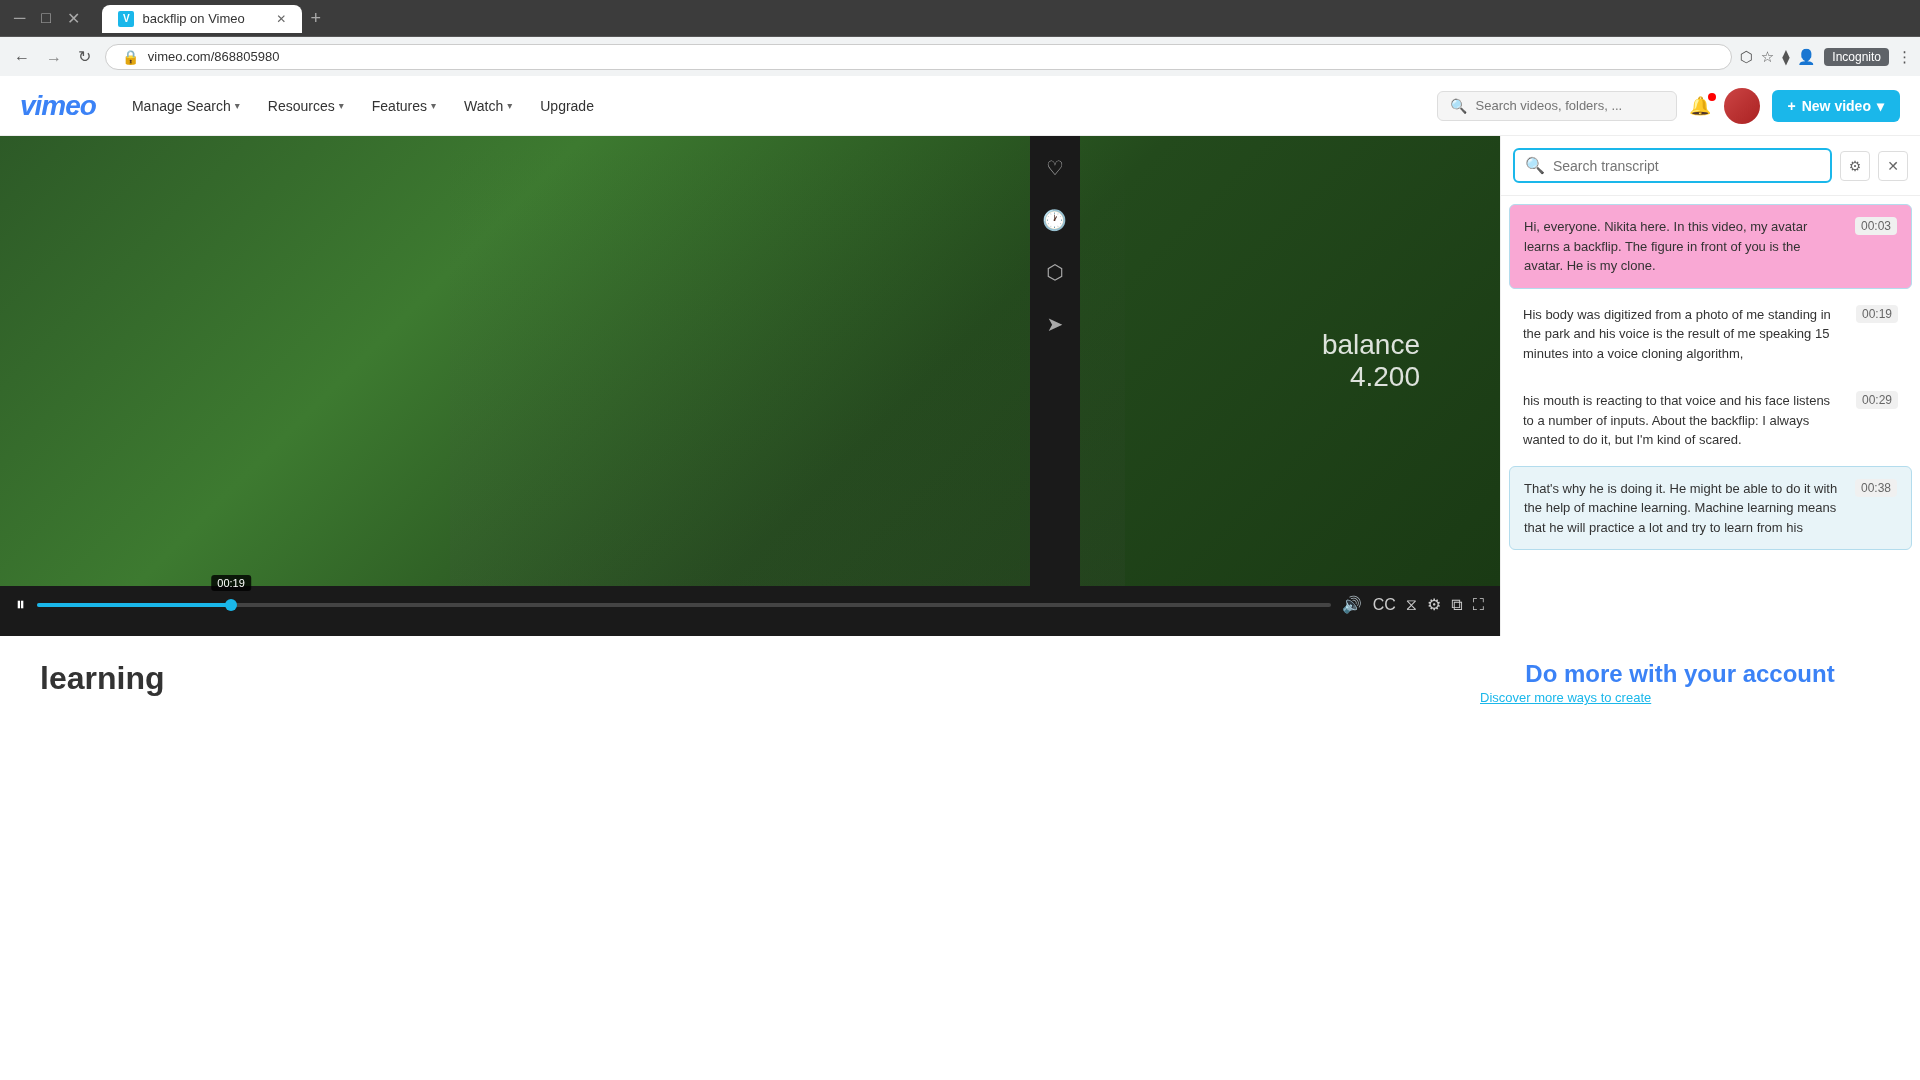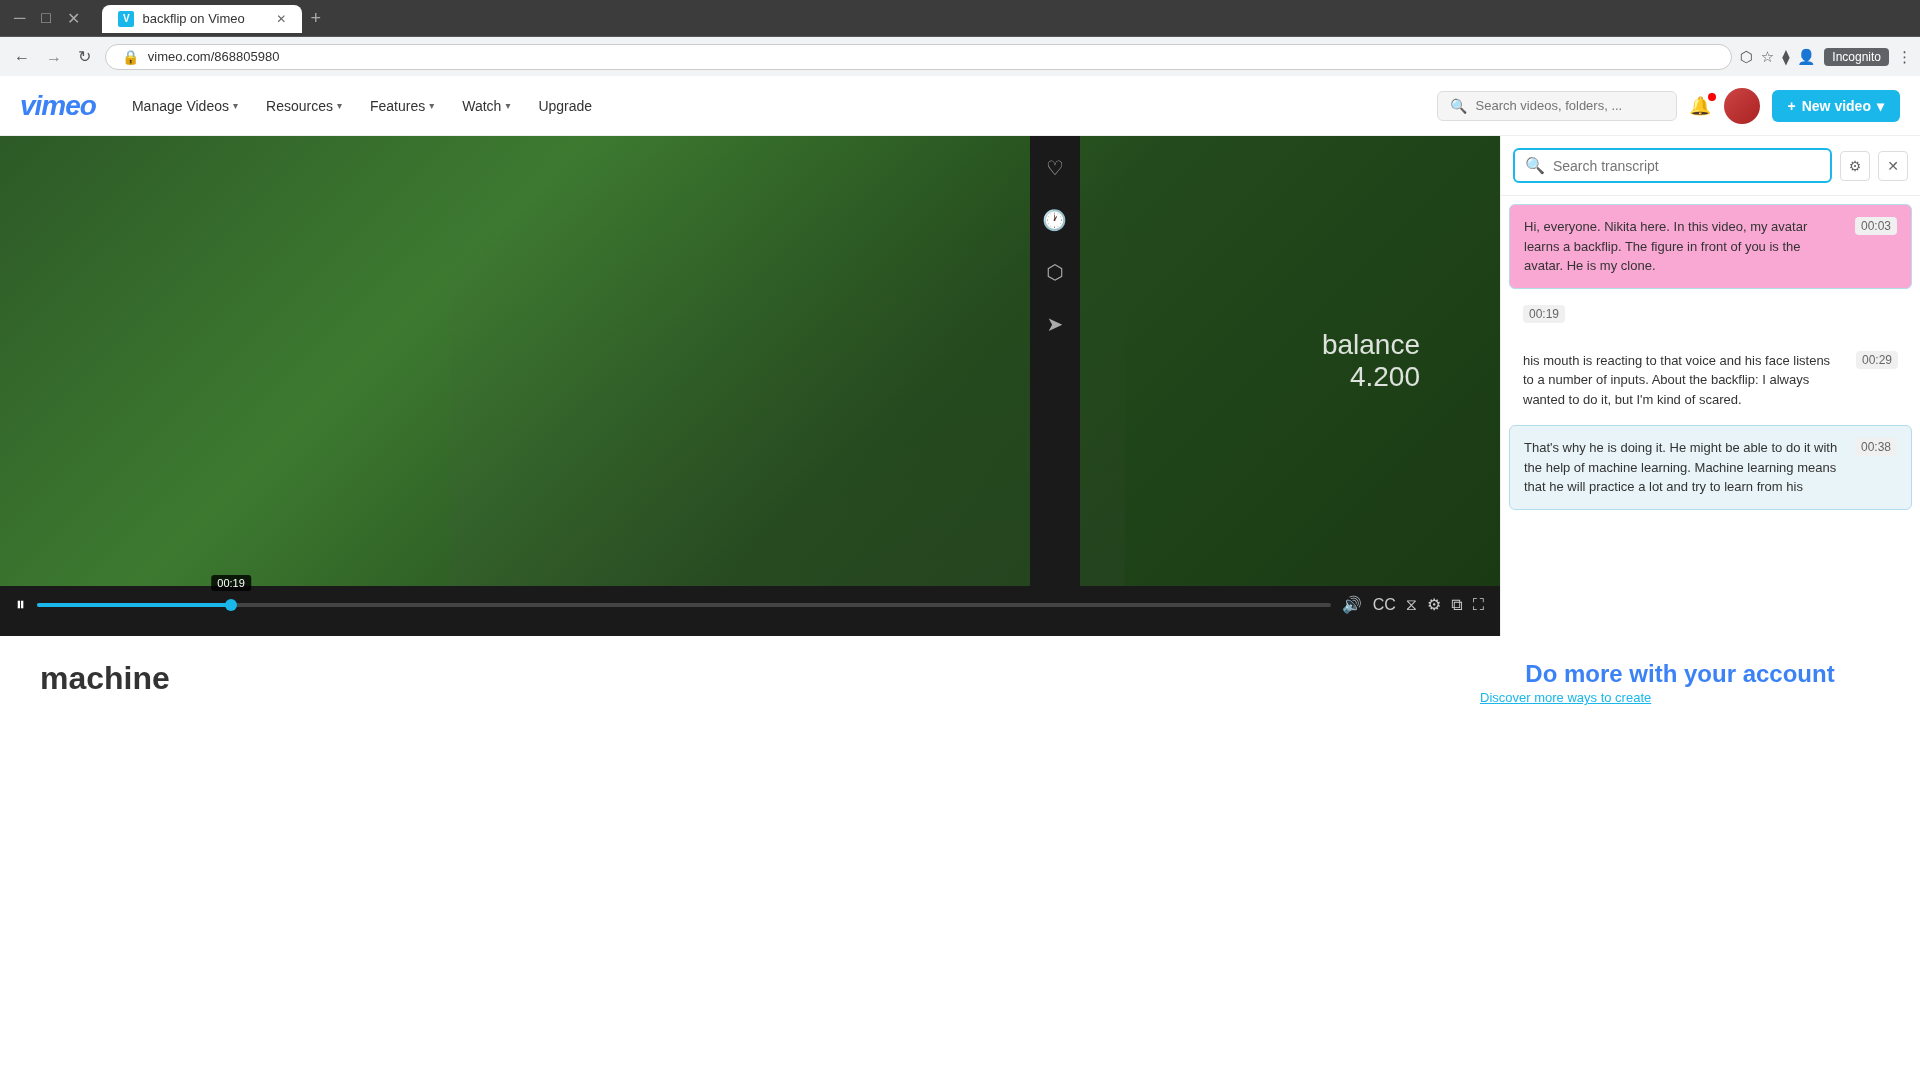--- a/index.html
+++ b/index.html
@@ -532,21 +532,21 @@
       <span class="omnibar-icon">⋮</span>
     </div>
   </div>
 
   <div class="vimeo-app">
 
     <div class="vimeo-header">
       <div class="vimeo-logo">vimeo</div>
       <nav class="vimeo-nav">
         <div class="vimeo-nav-item">
-          <span>Manage Videos</span>
+          <span>Manage Search</span>
           <span class="vimeo-nav-chevron">▾</span>
         </div>
         <div class="vimeo-nav-item">
           <span>Resources</span>
           <span class="vimeo-nav-chevron">▾</span>
         </div>
         <div class="vimeo-nav-item">
           <span>Features</span>
           <span class="vimeo-nav-chevron">▾</span>
         </div>
@@ -628,41 +628,42 @@
           <button class="transcript-close-btn">✕</button>
         </div>
         <div class="transcript-entries">
 
           <div class="transcript-entry active">
             <span class="transcript-text">Hi, everyone. Nikita here. In this video, my avatar learns a backflip. The figure in front of you is the avatar. He is my clone.</span>
             <span class="transcript-time">00:03</span>
           </div>
 
           <div class="transcript-entry">
+            <span class="transcript-text">His body was digitized from a photo of me standing in the park and his voice is the result of me speaking 15 minutes into a voice cloning algorithm,</span>
             <span class="transcript-time">00:19</span>
           </div>
 
           <div class="transcript-entry">
             <span class="transcript-text">his mouth is reacting to that voice and his face listens to a number of inputs. About the backflip: I always wanted to do it, but I'm kind of scared.</span>
             <span class="transcript-time">00:29</span>
           </div>
 
           <div class="transcript-entry" style="background:#e8f4f8; border:1px solid #b3dced;">
             <span class="transcript-text">That's why he is doing it. He might be able to do it with the help of machine learning. Machine learning means that he will practice a lot and try to learn from his</span>
             <span class="transcript-time">00:38</span>
           </div>
 
 
         </div>
       </div>
     </div>
 
     <div class="below-video">
       <div class="video-title-section">
-        <div class="video-title">machine</div>
+        <div class="video-title">learning</div>
         <div class="video-subtitle"></div>
       </div>
       <div class="do-more-section">
         <div class="do-more-title">Do more with your account</div>
         <a class="do-more-link">Discover more ways to create</a>
       </div>
     </div>
 
   </div>
 </div>

